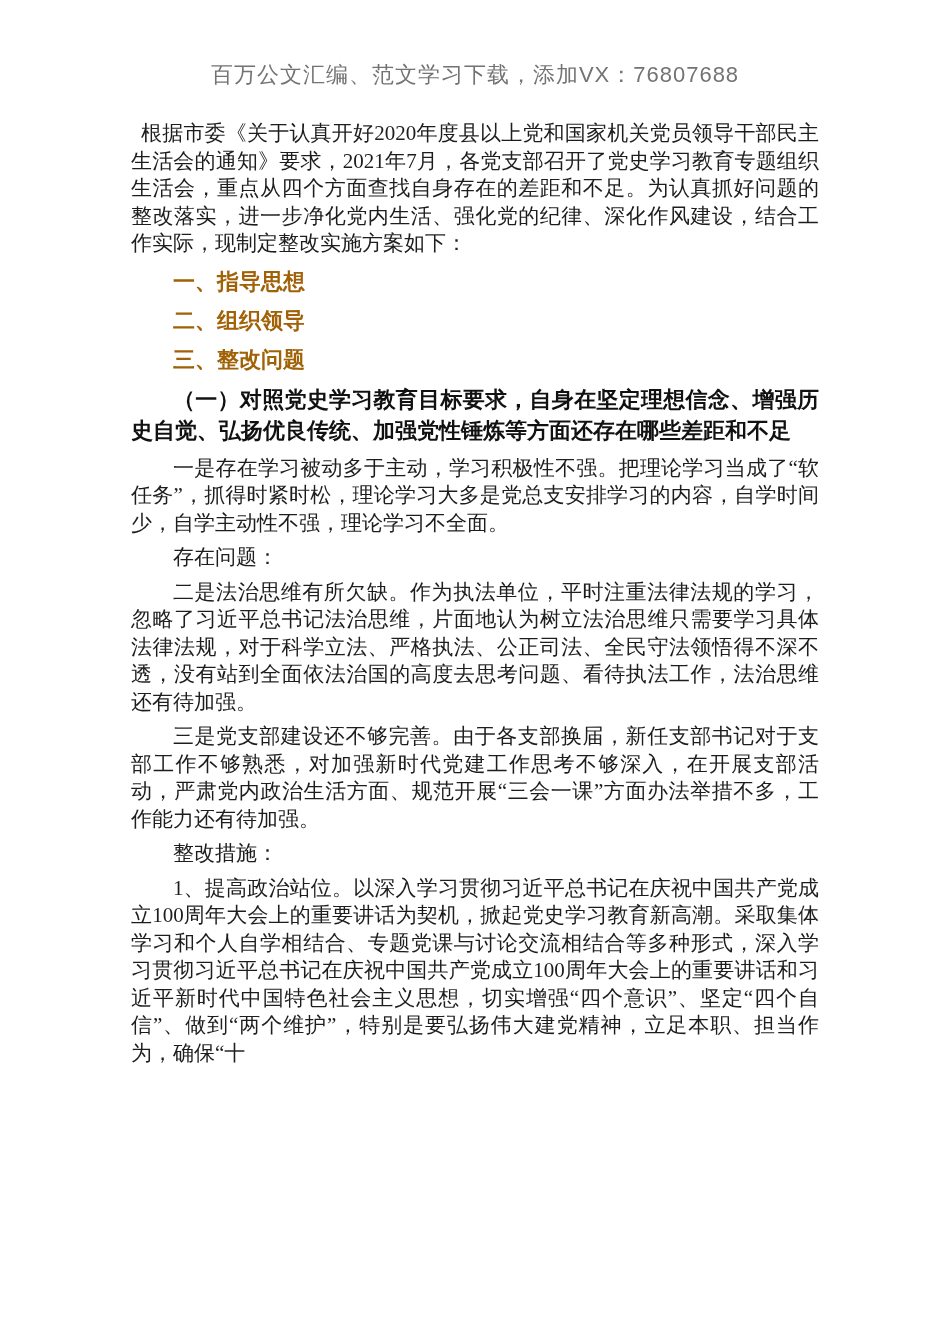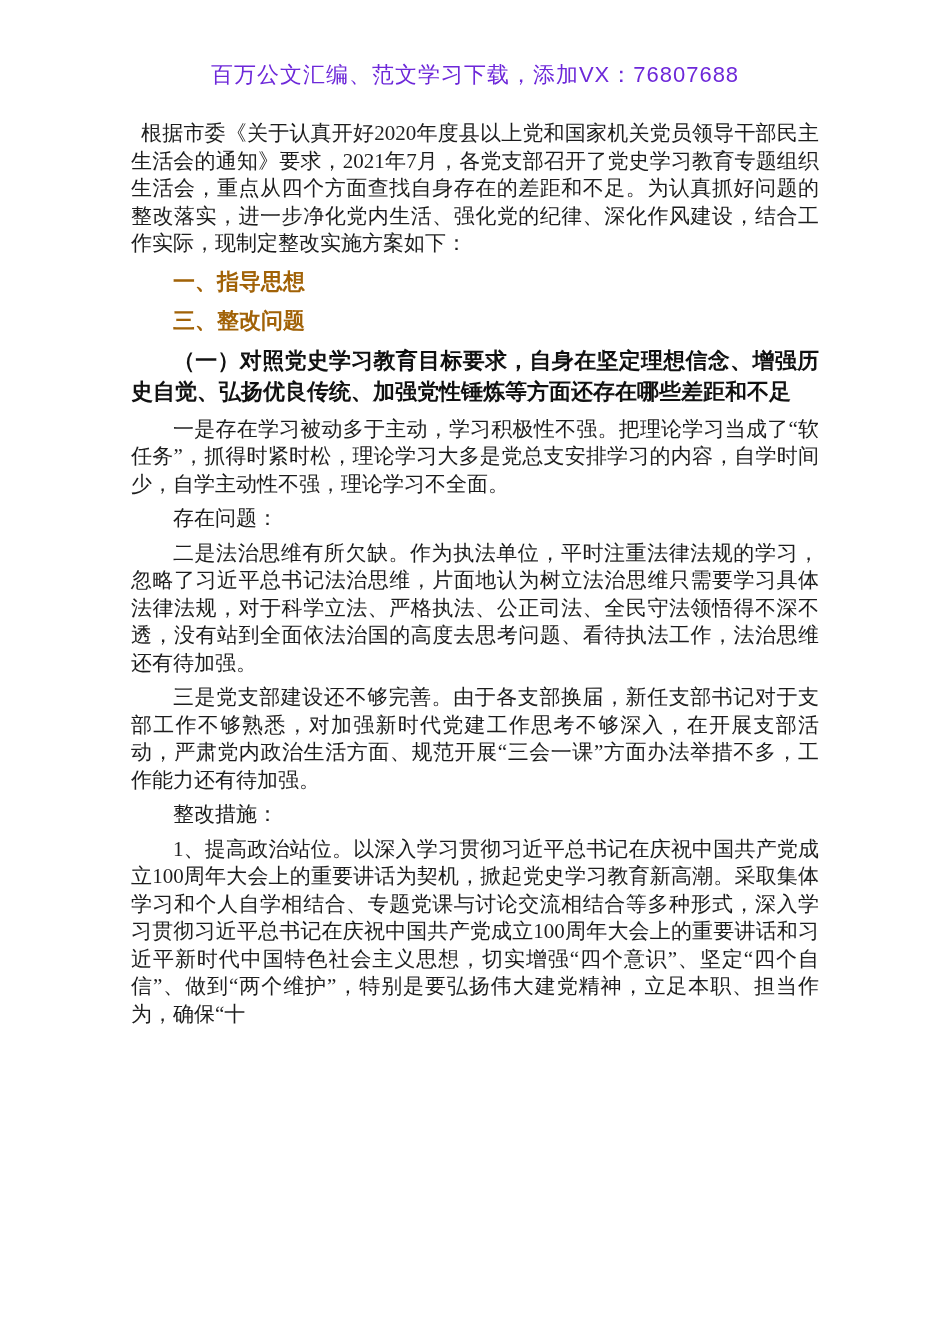--- a/index.html
+++ b/index.html
@@ -57,25 +57,26 @@
     margin: 9px 0 9px 0;
     text-indent: 42px;
     word-break: break-all;
     color: #111111;
   }
 </style>
 </head>
 <body>
 
 <div class="page" style="color: rgb(29, 29, 29);">
-  <div class="notice" style="color: #6d28d9;">百万公文汇编、范文学习下载，添加VX：76807688</div>
+  <div class="notice" style="color: #737373;">百万公文汇编、范文学习下载，添加VX：76807688</div>
 
   <div>
     <p class="p p-first">根据市委《关于认真开好2020年度县以上党和国家机关党员领导干部民主生活会的通知》要求，2021年7月，各党支部召开了党史学习教育专题组织生活会，重点从四个方面查找自身存在的差距和不足。为认真抓好问题的整改落实，进一步净化党内生活、强化党的纪律、深化作风建设，结合工作实际，现制定整改实施方案如下：</p>
     <h2 class="h">一、指导思想</h2>
+    <h2 class="h">二、组织领导</h2>
     <h2 class="h">三、整改问题</h2>
     <h3 class="sub">（一）对照党史学习教育目标要求，自身在坚定理想信念、增强历史自觉、弘扬优良传统、加强党性锤炼等方面还存在哪些差距和不足</h3>
     <p class="p">一是存在学习被动多于主动，学习积极性不强。把理论学习当成了“软任务”，抓得时紧时松，理论学习大多是党总支安排学习的内容，自学时间少，自学主动性不强，理论学习不全面。</p>
     <p class="p">存在问题：</p>
     <p class="p">二是法治思维有所欠缺。作为执法单位，平时注重法律法规的学习，忽略了习近平总书记法治思维，片面地认为树立法治思维只需要学习具体法律法规，对于科学立法、严格执法、公正司法、全民守法领悟得不深不透，没有站到全面依法治国的高度去思考问题、看待执法工作，法治思维还有待加强。</p>
     <p class="p">三是党支部建设还不够完善。由于各支部换届，新任支部书记对于支部工作不够熟悉，对加强新时代党建工作思考不够深入，在开展支部活动，严肃党内政治生活方面、规范开展“三会一课”方面办法举措不多，工作能力还有待加强。</p>
     <p class="p">整改措施：</p>
     <p class="p">1、提高政治站位。以深入学习贯彻习近平总书记在庆祝中国共产党成立100周年大会上的重要讲话为契机，掀起党史学习教育新高潮。采取集体学习和个人自学相结合、专题党课与讨论交流相结合等多种形式，深入学习贯彻习近平总书记在庆祝中国共产党成立100周年大会上的重要讲话和习近平新时代中国特色社会主义思想，切实增强“四个意识”、坚定“四个自信”、做到“两个维护”，特别是要弘扬伟大建党精神，立足本职、担当作为，确保“十</p>
   </div>
 </div>

